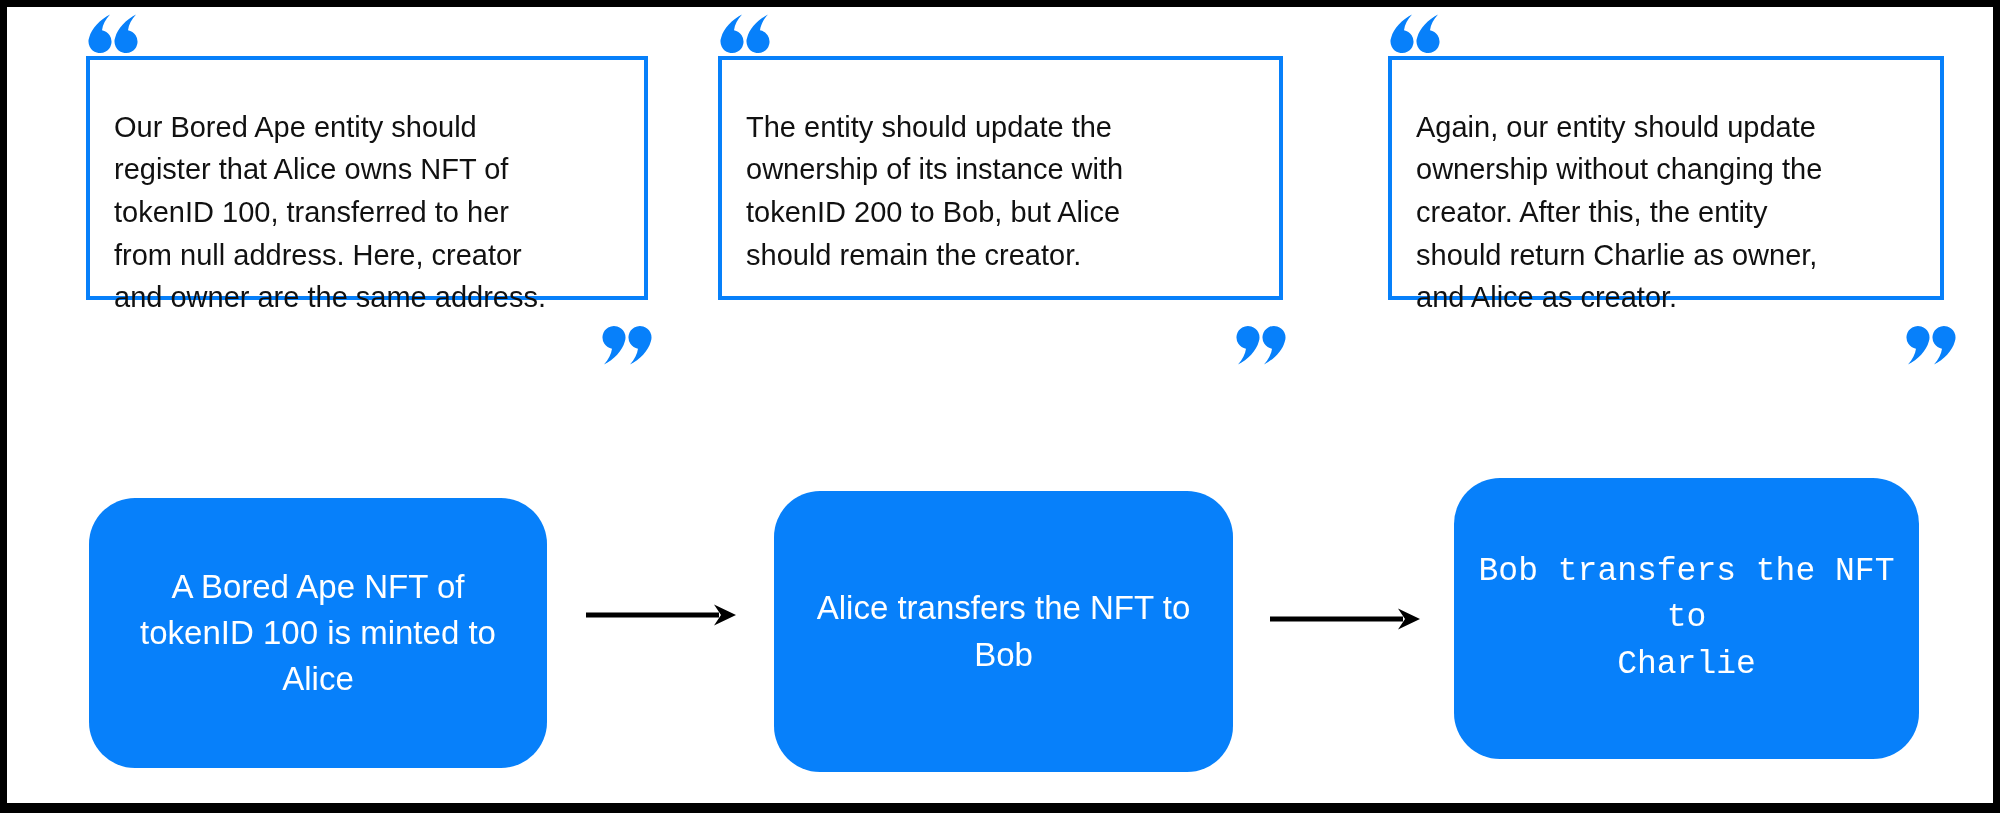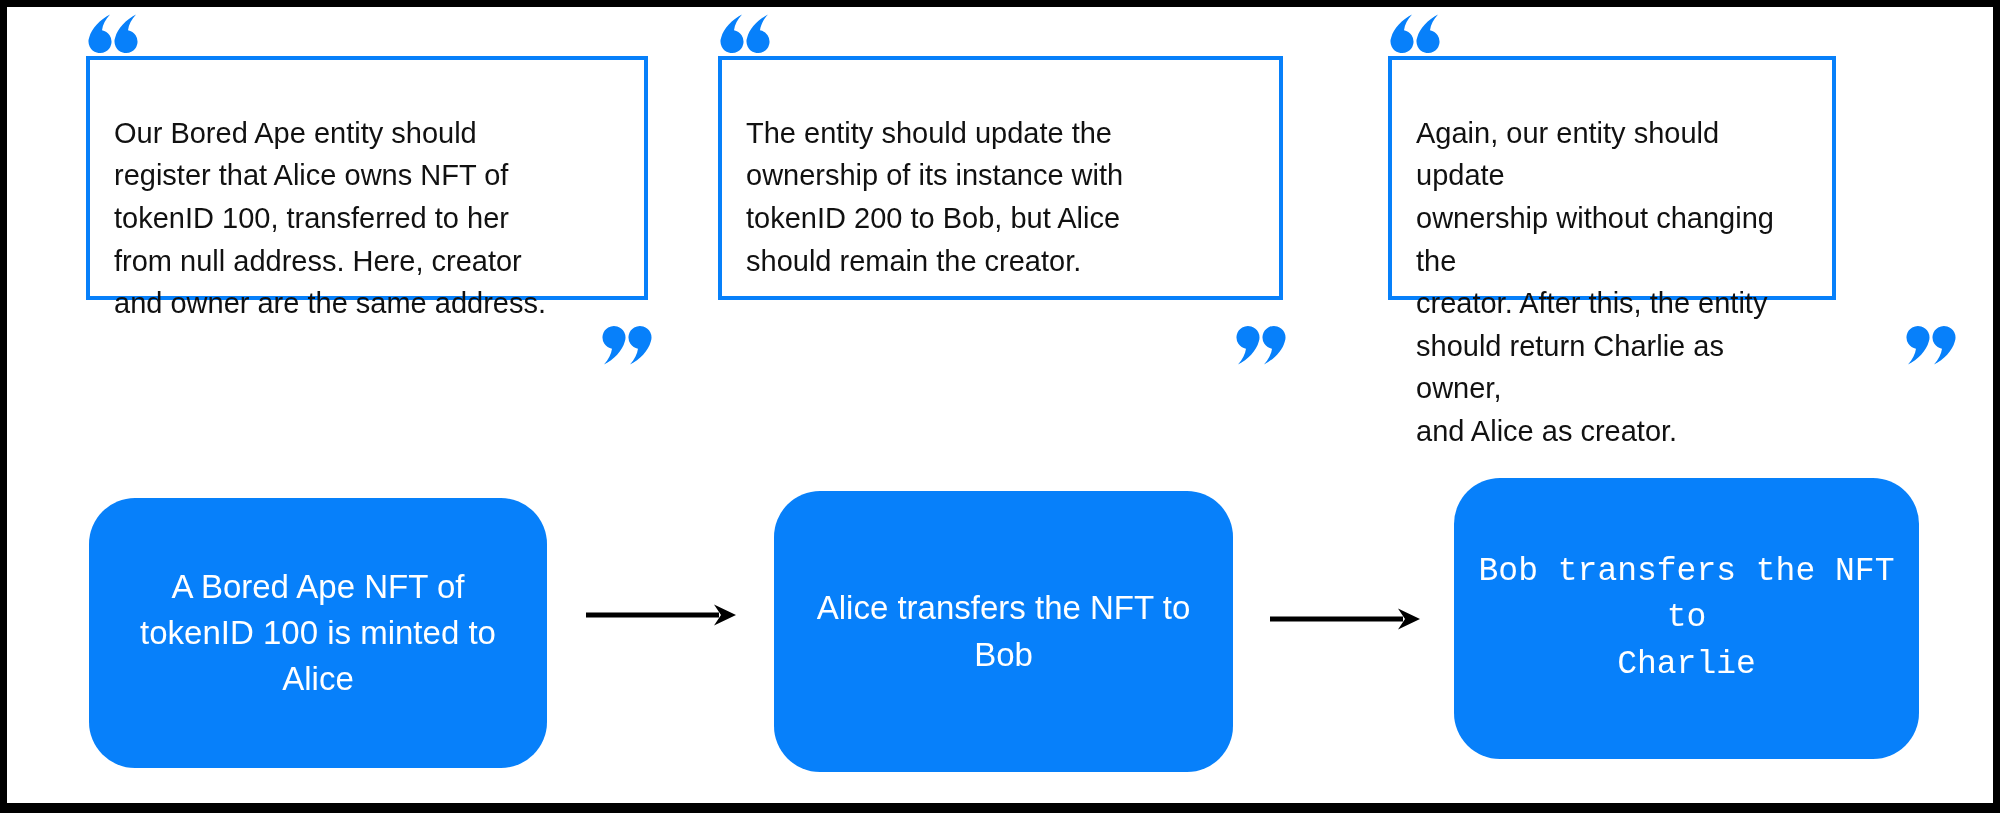--- a/index.html
+++ b/index.html
@@ -16,27 +16,27 @@
 
   
   .quote-box {
     position:absolute;
     box-sizing:border-box;
     border:4px solid #0780FA;
     background:#ffffff;
     color:#111111;
     font-size:29px;
     line-height:1.47;
-    padding:9px 24px;
+    padding:3px 24px;
     white-space:pre-line;
     text-align:left;
   }
   .q1 { left:79px;  top:49px; width:562px; height:244px; }
   .q2 { left:711px; top:49px; width:565px; height:244px; }
-  .q3 { left:1381px;top:49px; width:448px; height:244px; }
+  .q3 { left:1381px;top:49px; width:556px; height:244px; }
 
   .quote-mark { position:absolute; width:54px; height:40px; }
   .quote-mark svg { display:block; width:100%; height:100%; }
   .quote-mark path { fill:#0780FA; }
   .qo1 { left:80px;   top:7px; }
   .qo2 { left:712px;  top:7px; }
   .qo3 { left:1382px; top:7px; }
   .qc1 { left:592px;  top:318px; }
   .qc2 { left:1226px; top:318px; }
   .qc3 { left:1896px; top:318px; }

